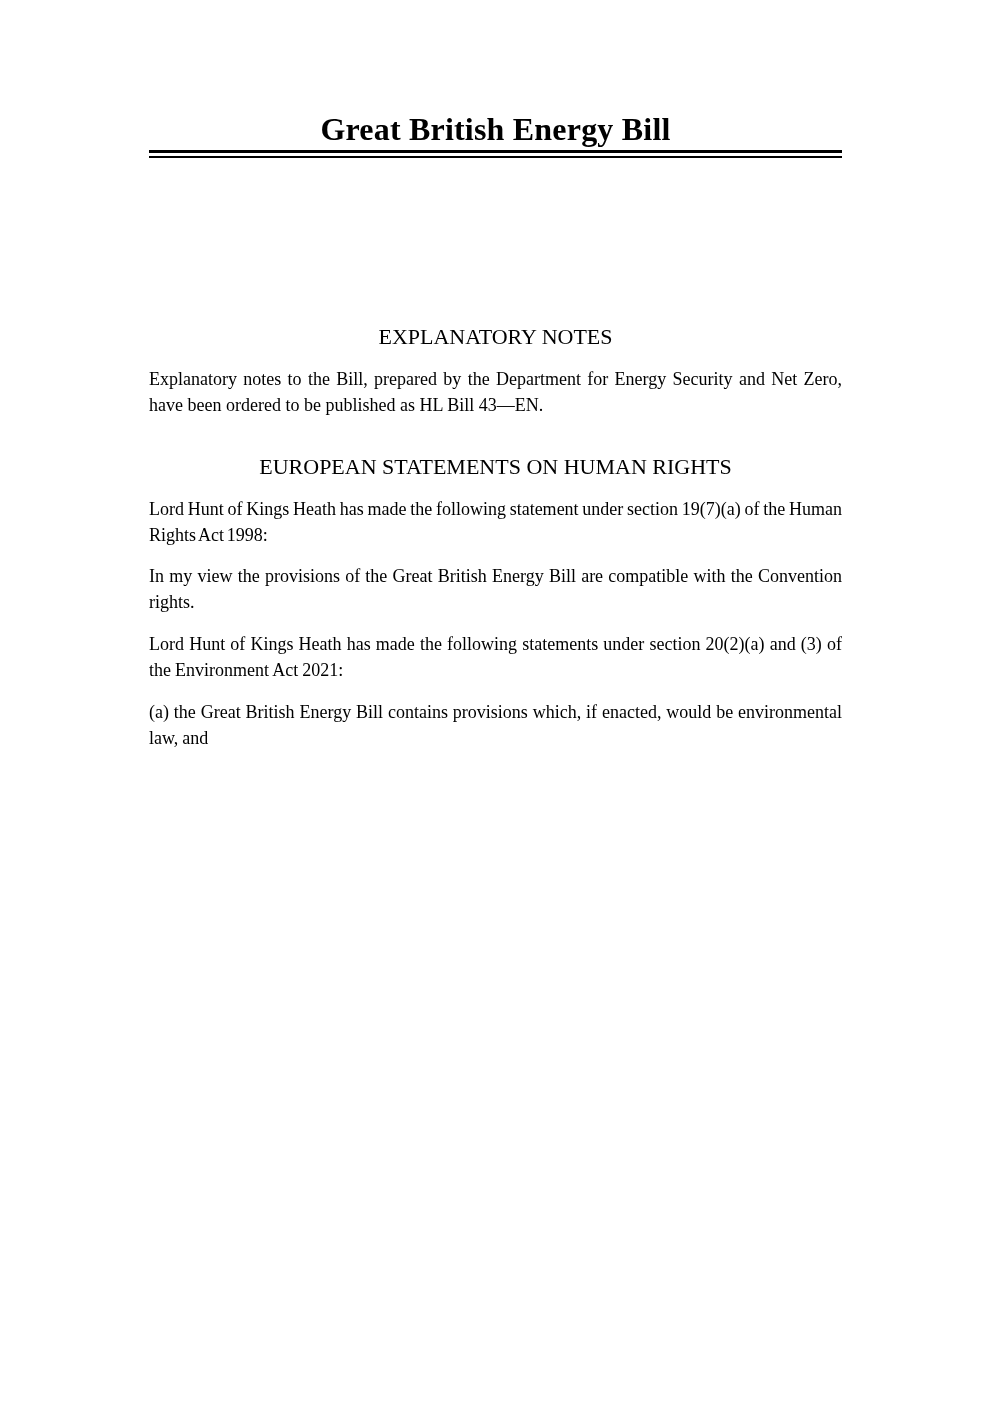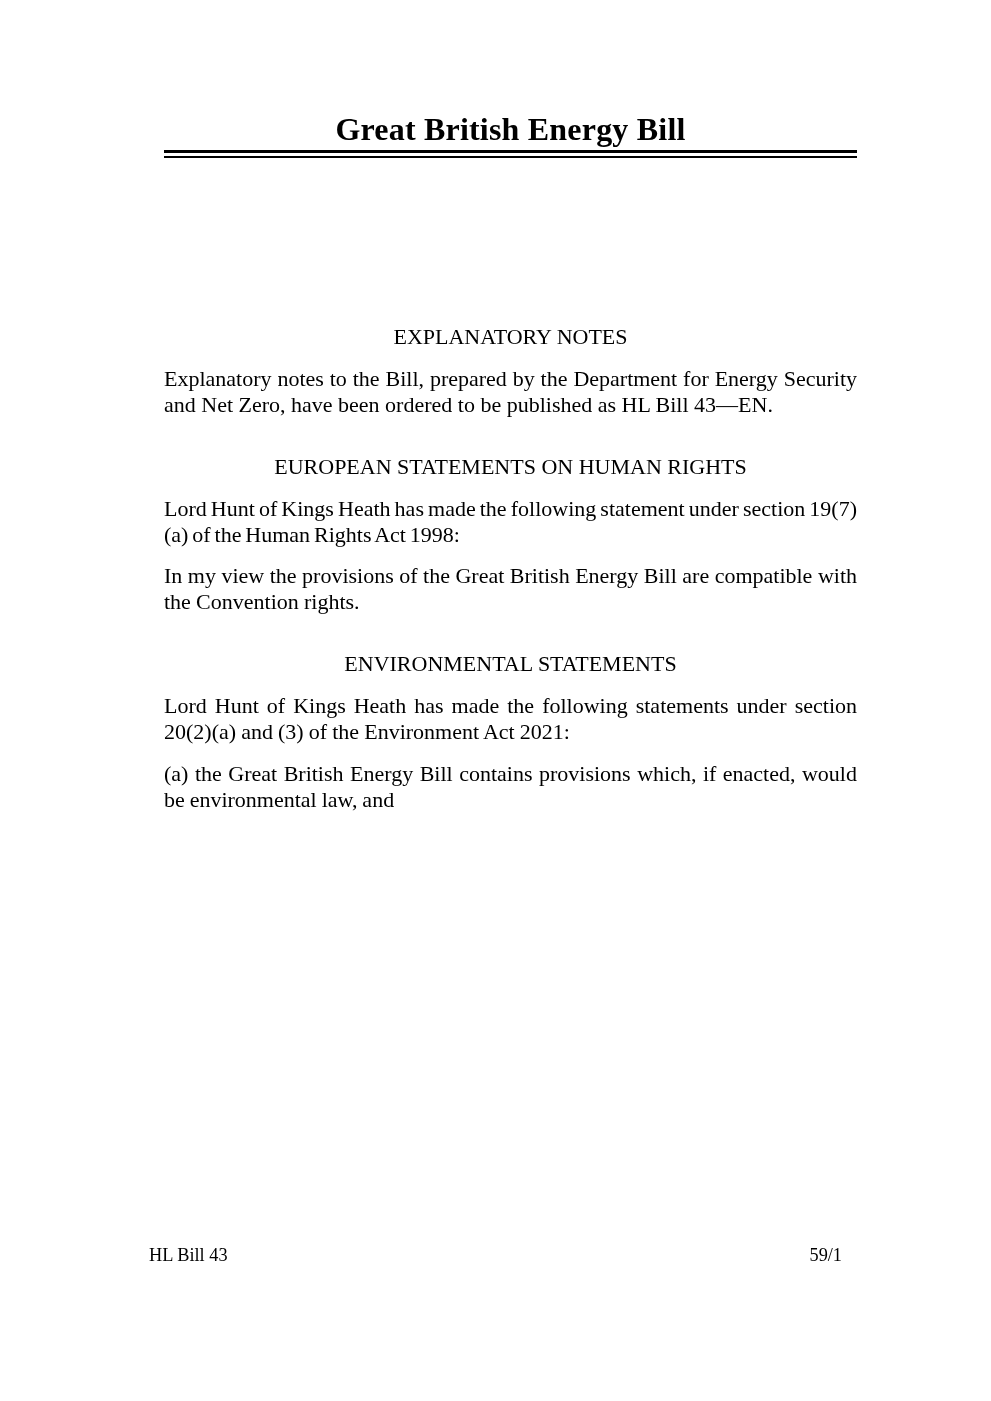--- a/index.html
+++ b/index.html
@@ -11,21 +11,21 @@
     position: relative;
     width: 991px;
     height: 1401px;
     background: #ffffff;
     overflow: hidden;
     font-family: "Liberation Serif", "DejaVu Serif", serif;
     color: #000000;
   }
   .doc {
     position: absolute;
-    left: 164px;
+    left: 149px;
     top: 0;
     width: 693px;
   }
   .bill-title {
     margin: 112px 0 0 0;
     font-size: 32px;
     line-height: 34px;
     font-weight: bold;
     text-align: center;
     letter-spacing: 0.2px;
@@ -41,21 +41,21 @@
     font-size: 22px;
     line-height: 26px;
     font-weight: normal;
     text-align: center;
   }
   .section-heading.first {
     margin-top: 166px;
   }
   .body-par {
     margin: 15px 0 0 0;
-    font-size: 22px;
+    font-size: 18px;
     line-height: 26px;
     text-align: justify;
     text-justify: inter-word;
   }
   .body-par.after-heading {
     margin-top: 16px;
   }
   .ws-1 { word-spacing: -1.6px; }
   .ws-2 { word-spacing: -0.3px; }
   .ws-3 { word-spacing: -0.4px; }
@@ -84,27 +84,22 @@
     <h2 class="section-heading first">EXPLANATORY NOTES</h2>
 
     <p class="body-par after-heading">Explanatory notes to the Bill, prepared by the Department for Energy Security and Net Zero, have been ordered to be published as HL Bill 43—EN.</p>
 
     <h2 class="section-heading">EUROPEAN STATEMENTS ON HUMAN RIGHTS</h2>
 
     <p class="body-par after-heading ws-1">Lord Hunt of Kings Heath has made the following statement under section 19(7)(a) of the Human Rights Act 1998:</p>
 
     <p class="body-par ws-2">In my view the provisions of the Great British Energy Bill are compatible with the Convention rights.</p>
 
-    <h2 class="section-heading">ENVIRONMENTAL STATEMENTS</h2>
 
     <p class="body-par after-heading ws-3">Lord Hunt of Kings Heath has made the following statements under section 20(2)(a) and (3) of the Environment Act 2021:</p>
 
 
     <p class="body-par after-heading ws-4">(a) the Great British Energy Bill contains provisions which, if enacted, would be environmental law, and</p>
 
 
   </div>
 
-  <div class="footer">
-    <span>HL Bill 43</span>
-    <span>59/1</span>
-  </div>
 </div>
 
 </body></html>

